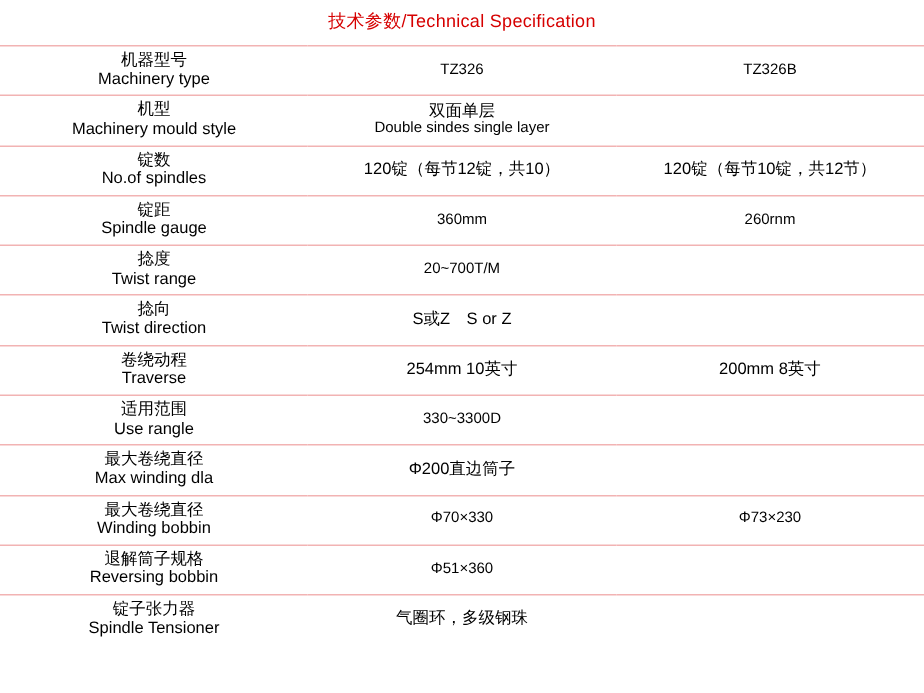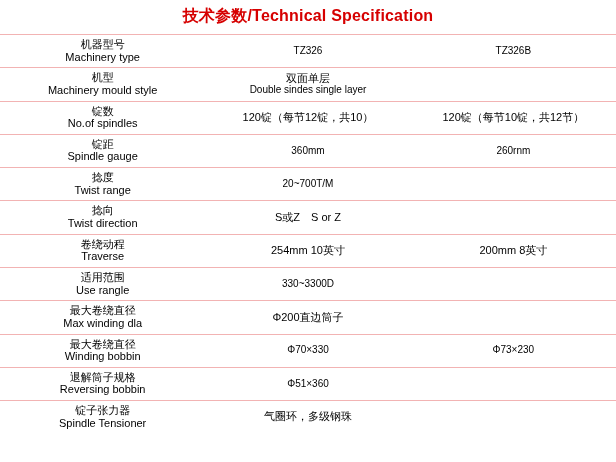--- a/index.html
+++ b/index.html
@@ -19,22 +19,22 @@
     border-collapse: collapse;
     table-layout: fixed;
   }
   .title-cell {
     text-align: center;
     padding: 6px 0 7px 0;
     border-bottom: 1px solid #f0a8a8;
   }
   .title-text {
     color: #d60000;
-    font-size: 16px;
-    font-weight: bold;
+    font-size: 12px;
+    font-weight: normal;
     letter-spacing: 0.2px;
   }
   .spec-table td {
     border-bottom: 1px solid #f2b3b3;
     font-size: 11px;
     vertical-align: middle;
   }
   .spec-table tr:last-child td {
     border-bottom: none;
   }

